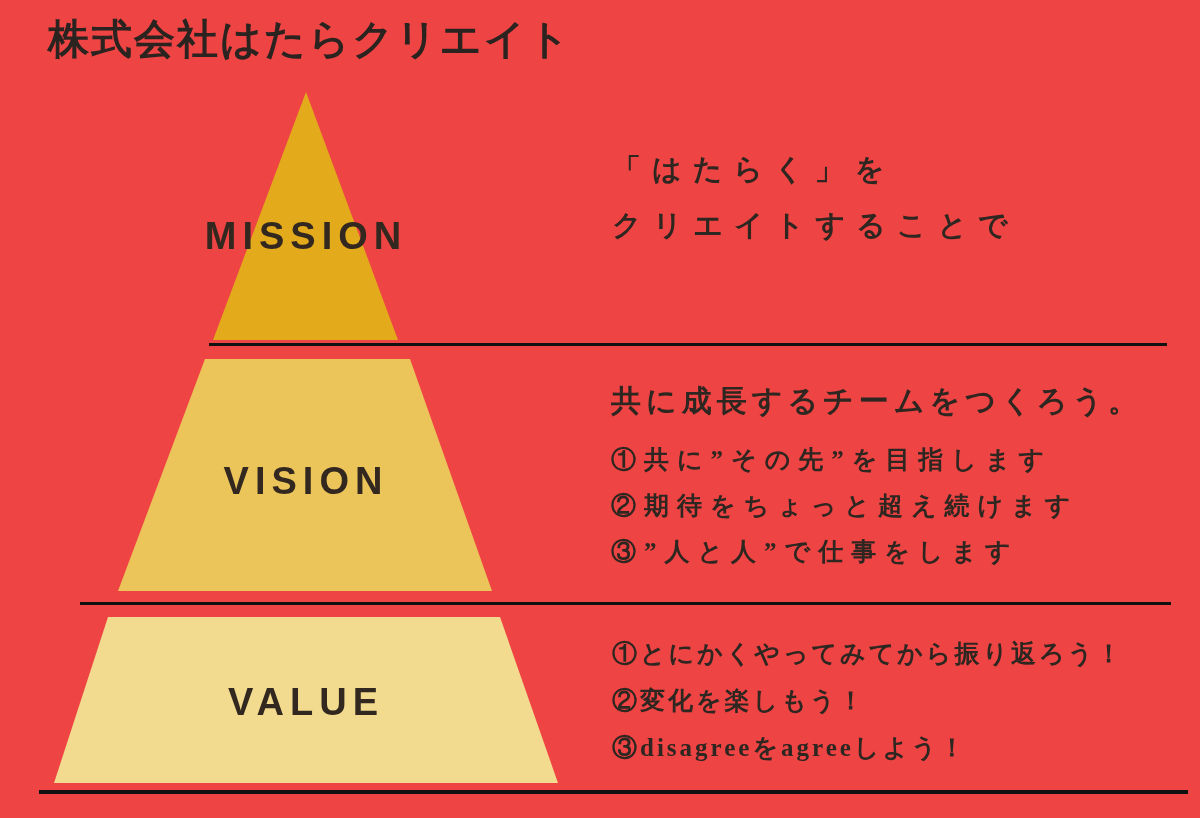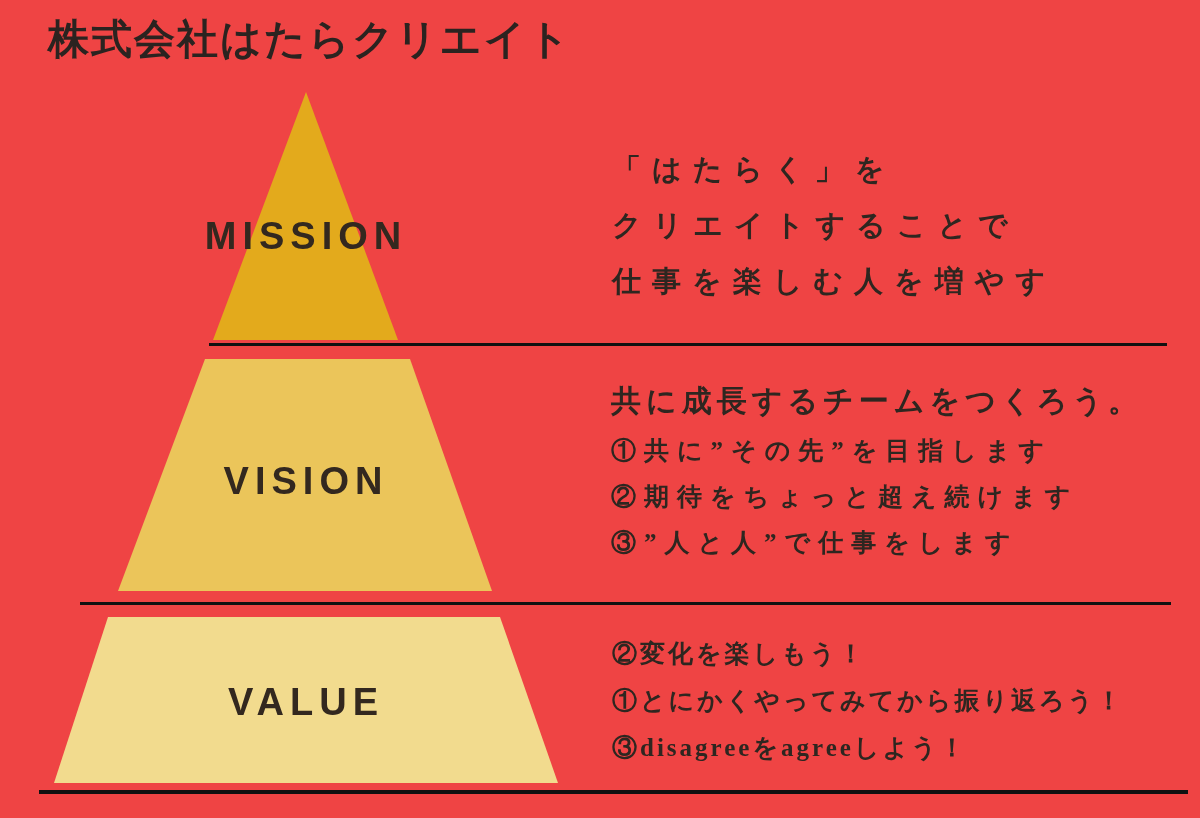--- a/index.html
+++ b/index.html
@@ -61,21 +61,21 @@
   #mission-block p {
     font-size: 29px;
     line-height: 56px;
     letter-spacing: 11px;
   }
   #vision-block { left: 611px; top: 378px; }
   #vision-block .v-heading {
     font-size: 30px;
     line-height: 46px;
     letter-spacing: 5px;
-    margin-bottom: 4px;
+    margin-bottom: 13px;
   }
   #vision-block .v-item {
     font-size: 25px;
     line-height: 46px;
     letter-spacing: 8px;
   }
   #value-block { left: 612px; top: 630px; }
   #value-block .val-item {
     font-size: 25px;
     line-height: 47px;
@@ -101,29 +101,28 @@
 
   <div class="lvl-label" id="lab-value">VALUE</div>
 
   <div class="rule" id="rule-1"></div>
   <div class="rule" id="rule-2"></div>
   <div class="rule" id="rule-3"></div>
 
   <div class="block" id="mission-block">
     <p>「はたらく」を</p>
     <p>クリエイトすることで</p>
-    <p>仕事を楽しむ人を増やす</p>
   </div>
 
   <div class="block" id="vision-block">
     <p class="v-heading">共に成長するチームをつくろう。</p>
     <p class="v-item">①共に”その先”を目指します</p>
     <p class="v-item">②期待をちょっと超え続けます</p>
     <p class="v-item">③”人と人”で仕事をします</p>
   </div>
 
   <div class="block" id="value-block">
+    <p class="val-item">①とにかくやってみてから振り返ろう！</p>
     <p class="val-item">②変化を楽しもう！</p>
-    <p class="val-item">①とにかくやってみてから振り返ろう！</p>
     <p class="val-item">③disagreeをagreeしよう！</p>
   </div>
 
 </div>
 
 </body></html>

